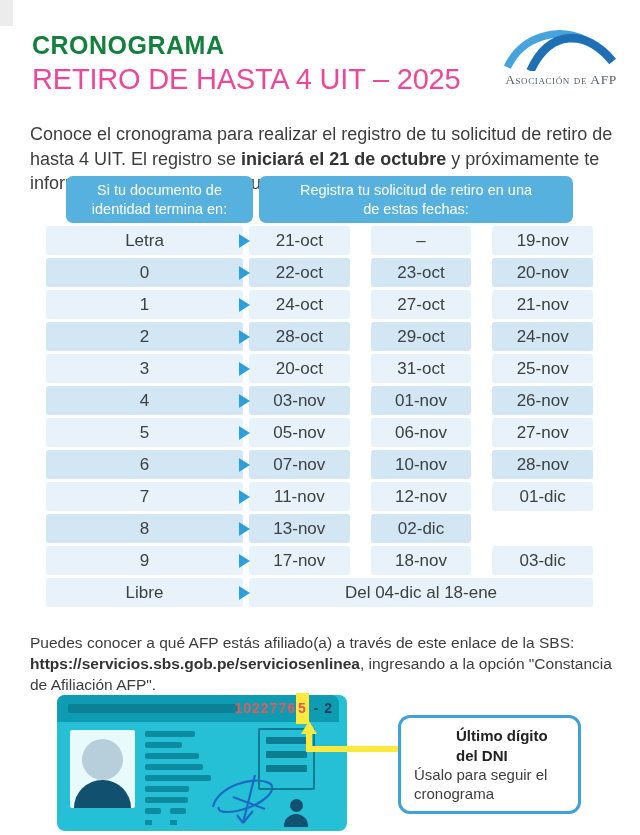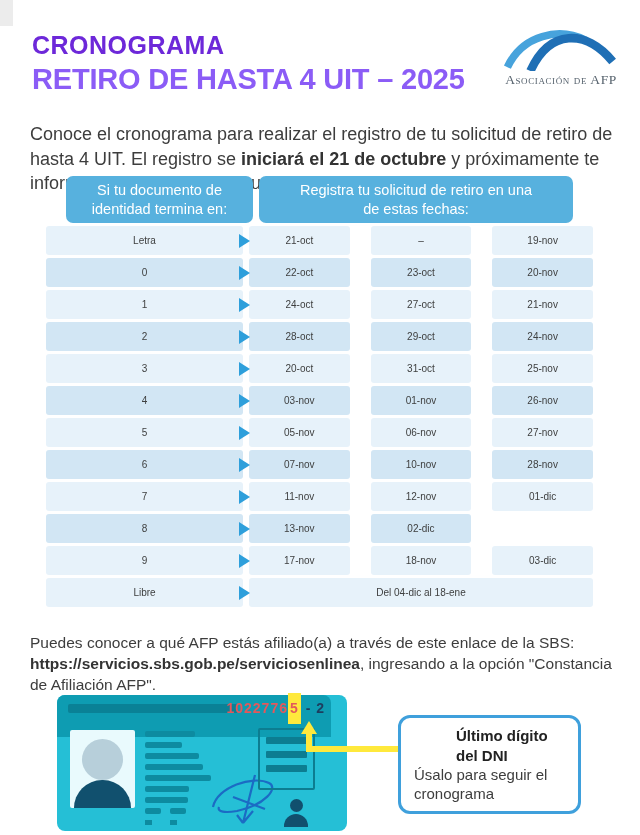--- a/index.html
+++ b/index.html
@@ -4,58 +4,58 @@
 <style>
   html,body{margin:0;padding:0;}
   body{
     width:640px;height:835px;position:relative;background:#ffffff;
     font-family:"Liberation Sans",sans-serif;overflow:hidden;
   }
   .corner-artifact{position:absolute;left:0;top:0;width:13px;height:26px;background:#ececec;}
 
   
   .titles{position:absolute;left:32px;top:31px;}
-  .title1{font-size:25px;font-weight:bold;color:#6d28d9;letter-spacing:.5px;}
-  .title2{font-size:29px;font-weight:bold;color:#8b5cf6;letter-spacing:-.2px;margin-top:3px;}
+  .title1{font-size:25px;font-weight:bold;color:#15803d;letter-spacing:.5px;}
+  .title2{font-size:29px;font-weight:normal;color:#ec4899;letter-spacing:-.2px;margin-top:3px;}
   .logo{position:absolute;left:490px;top:27px;width:142px;text-align:center;}
   .logo svg{width:116px;height:44px;display:block;margin:0 auto;}
   .logo-text{font-family:"Liberation Serif",serif;font-variant:small-caps;font-size:13.5px;
     color:#57636E;letter-spacing:.6px;margin-top:1px;white-space:nowrap;}
 
   .intro{position:absolute;left:30px;top:104px;width:598px;font-size:18px;
     line-height:1.37;color:#3D3D3D;}
   .intro b,.sbs b{color:#333;}
 
   
   .sched{position:absolute;left:46px;top:176px;width:547px;}
   .t-header{display:grid;grid-template-columns:187px 1fr;gap:6px;margin:0 20px;}
   .h-cell{background:#57B1DE;color:#fff;border-radius:7px;height:47px;display:flex;
     align-items:center;justify-content:center;text-align:center;font-size:14.5px;line-height:1.28;}
   .h-cell span{display:block;max-width:235px;}
   .h-cell.first span{max-width:165px;}
   .t-row{position:relative;display:grid;grid-template-columns:197px 1fr;gap:6px;
     margin-top:3px;height:29px;}
   .cell{border-radius:3px;display:flex;align-items:center;justify-content:center;
-    font-size:10px;color:#3F4040;}
+    font-size:17px;color:#3F4040;}
   .dates{display:grid;grid-template-columns:1fr 1fr 1fr;gap:21px;}
   .dates.single{grid-template-columns:1fr;}
   .shade-light .cell{background:#E7F2FA;}
   .shade-dark .cell{background:#D2E6F4;}
   .row-arrow{position:absolute;left:193px;top:50%;transform:translateY(-50%);width:0;height:0;
     border-top:7px solid transparent;border-bottom:7px solid transparent;
     border-left:11px solid #2E9FDB;z-index:2;}
 
   
   .sbs{position:absolute;left:30px;top:616px;width:598px;font-size:15.5px;
     line-height:1.37;color:#3D3D3D;}
 
   
   .dni-section{position:absolute;left:0;top:690px;width:640px;height:145px;}
   .card{position:absolute;left:57px;top:5px;width:290px;height:136px;background:#25BFD6;border-radius:8px;}
-  .card-top{position:absolute;top:0;left:0;right:16px;height:42px;background:#0E9CB2;border-radius:8px 8px 0 0;}
+  .card-top{position:absolute;top:0;left:0;right:8px;height:27px;background:#0E9CB2;border-radius:8px 8px 0 0;}
   .card-top-bar{position:absolute;left:11px;top:9px;width:170px;height:9px;background:#0A8196;border-radius:2px;}
   .dni-number-wrap{position:absolute;right:6px;top:6px;font-weight:bold;font-size:14px;
     letter-spacing:1px;white-space:nowrap;line-height:15px;}
   .dni-digits{color:#E2595C;}
   .dni-last{color:#E2595C;background:#FFE93C;display:inline-block;padding:8px 2px 8px;margin:-8px 0 -8px;}
   .dni-suffix{color:#1D3D5E;}
   .photo{position:absolute;left:13px;top:35px;width:65px;height:78px;background:#E9FAFD;
     border-radius:2px;overflow:hidden;}
   .photo-head{position:absolute;left:12px;top:9px;width:41px;height:41px;border-radius:50%;background:#B7CFDA;}
   .photo-body{position:absolute;left:4px;bottom:0;width:57px;height:28px;background:#11506E;

